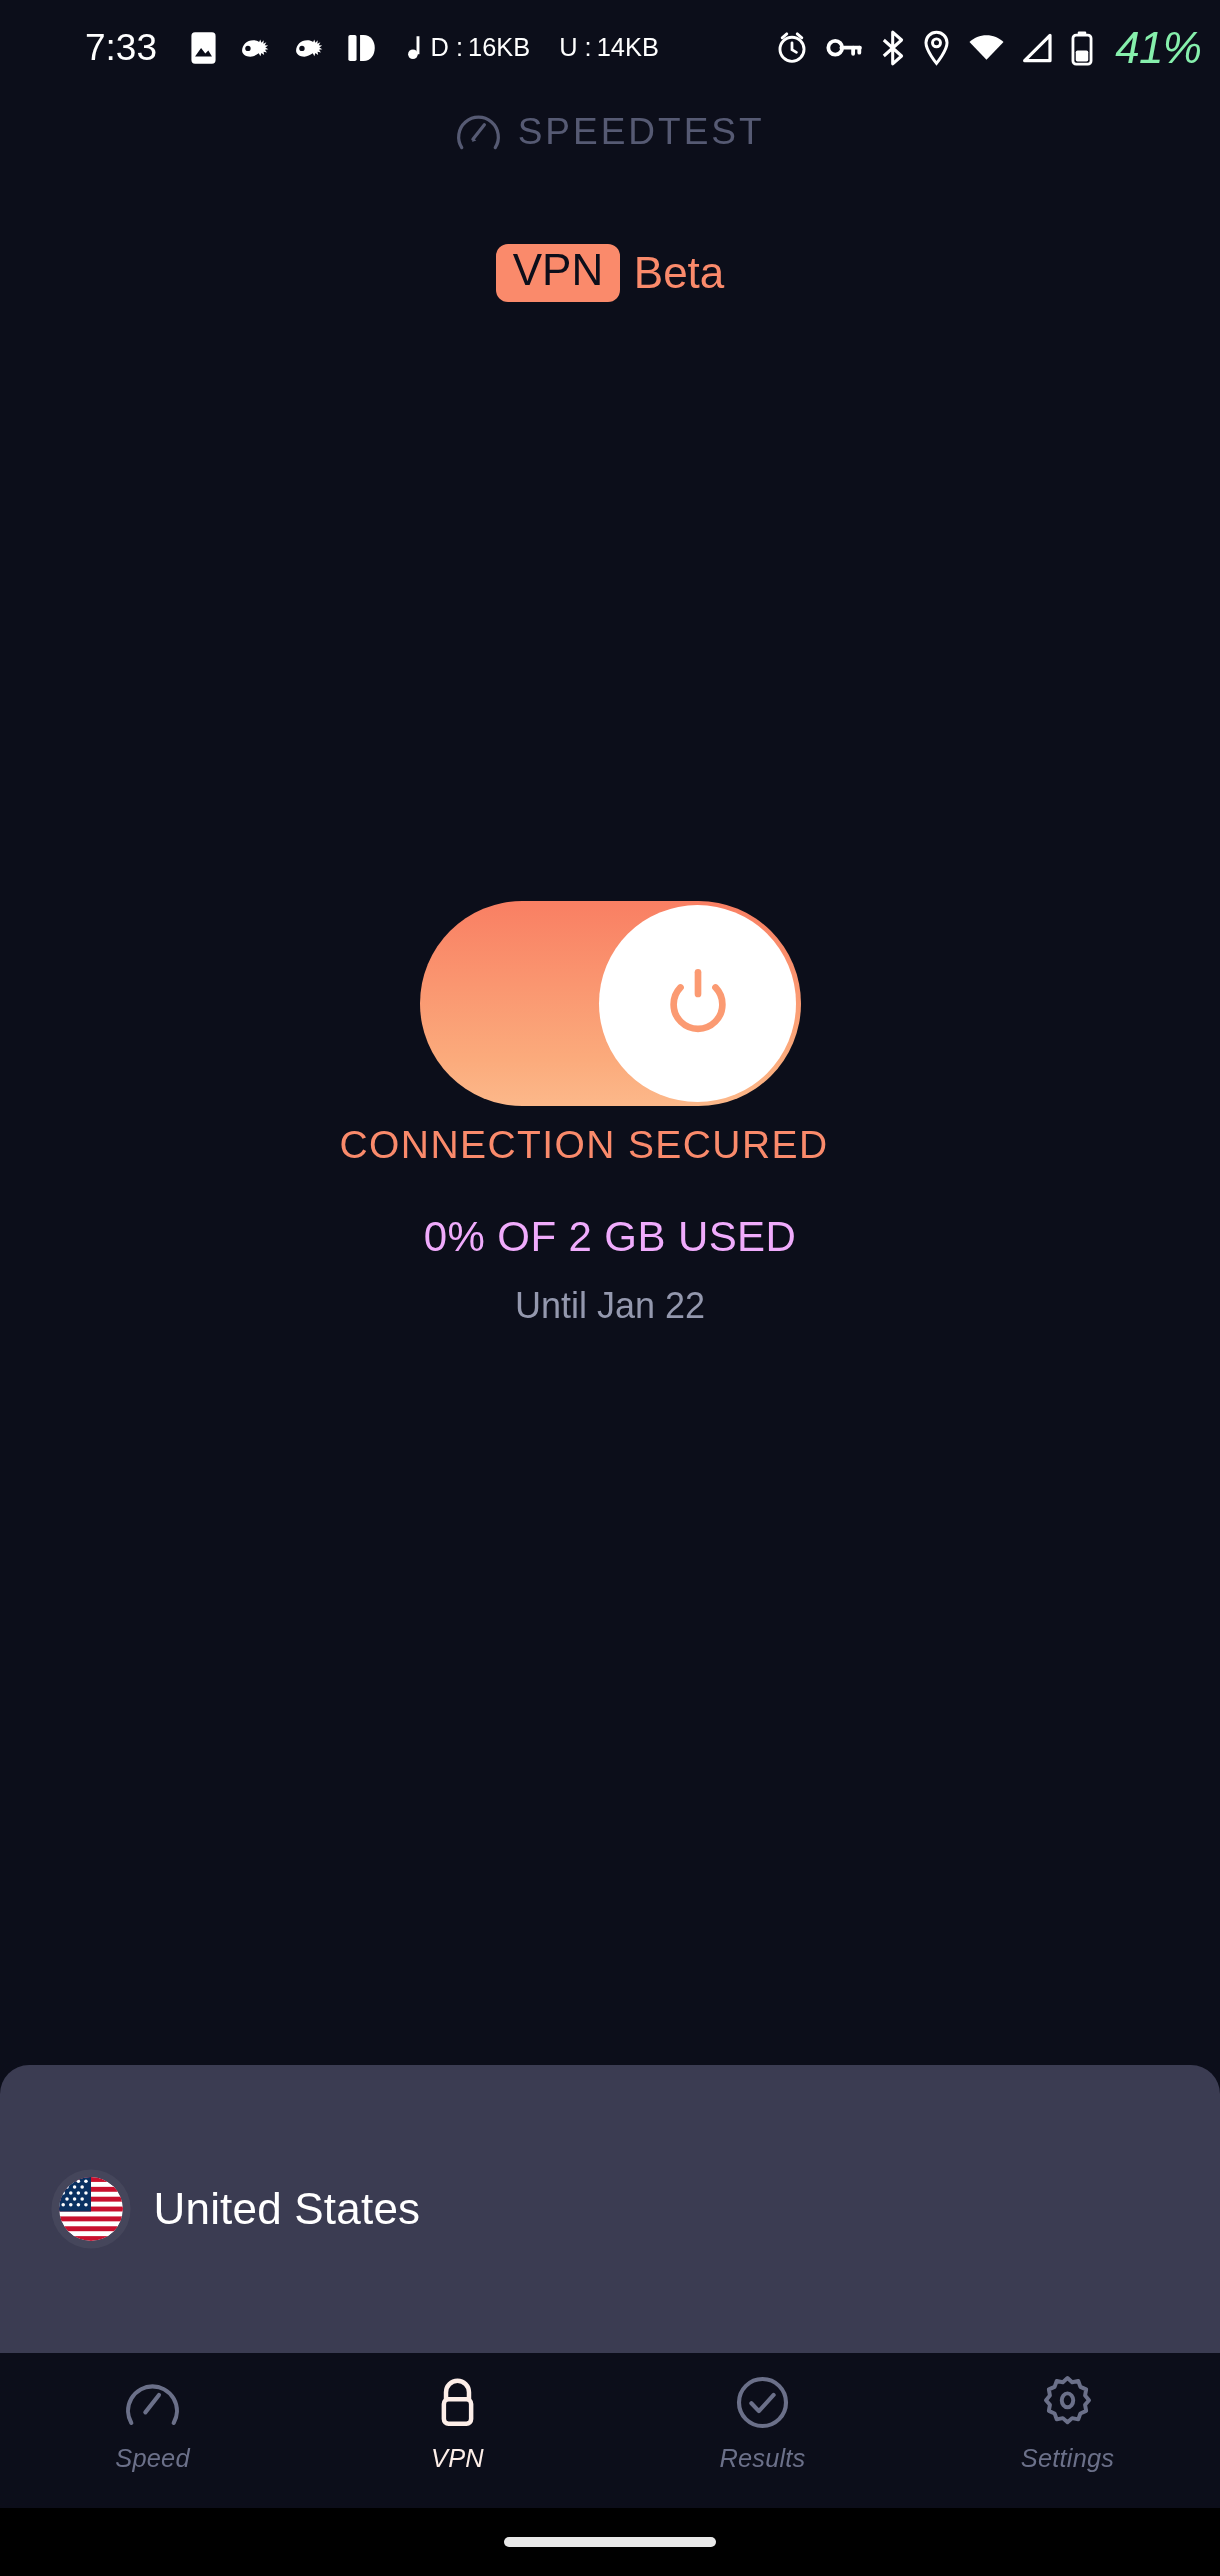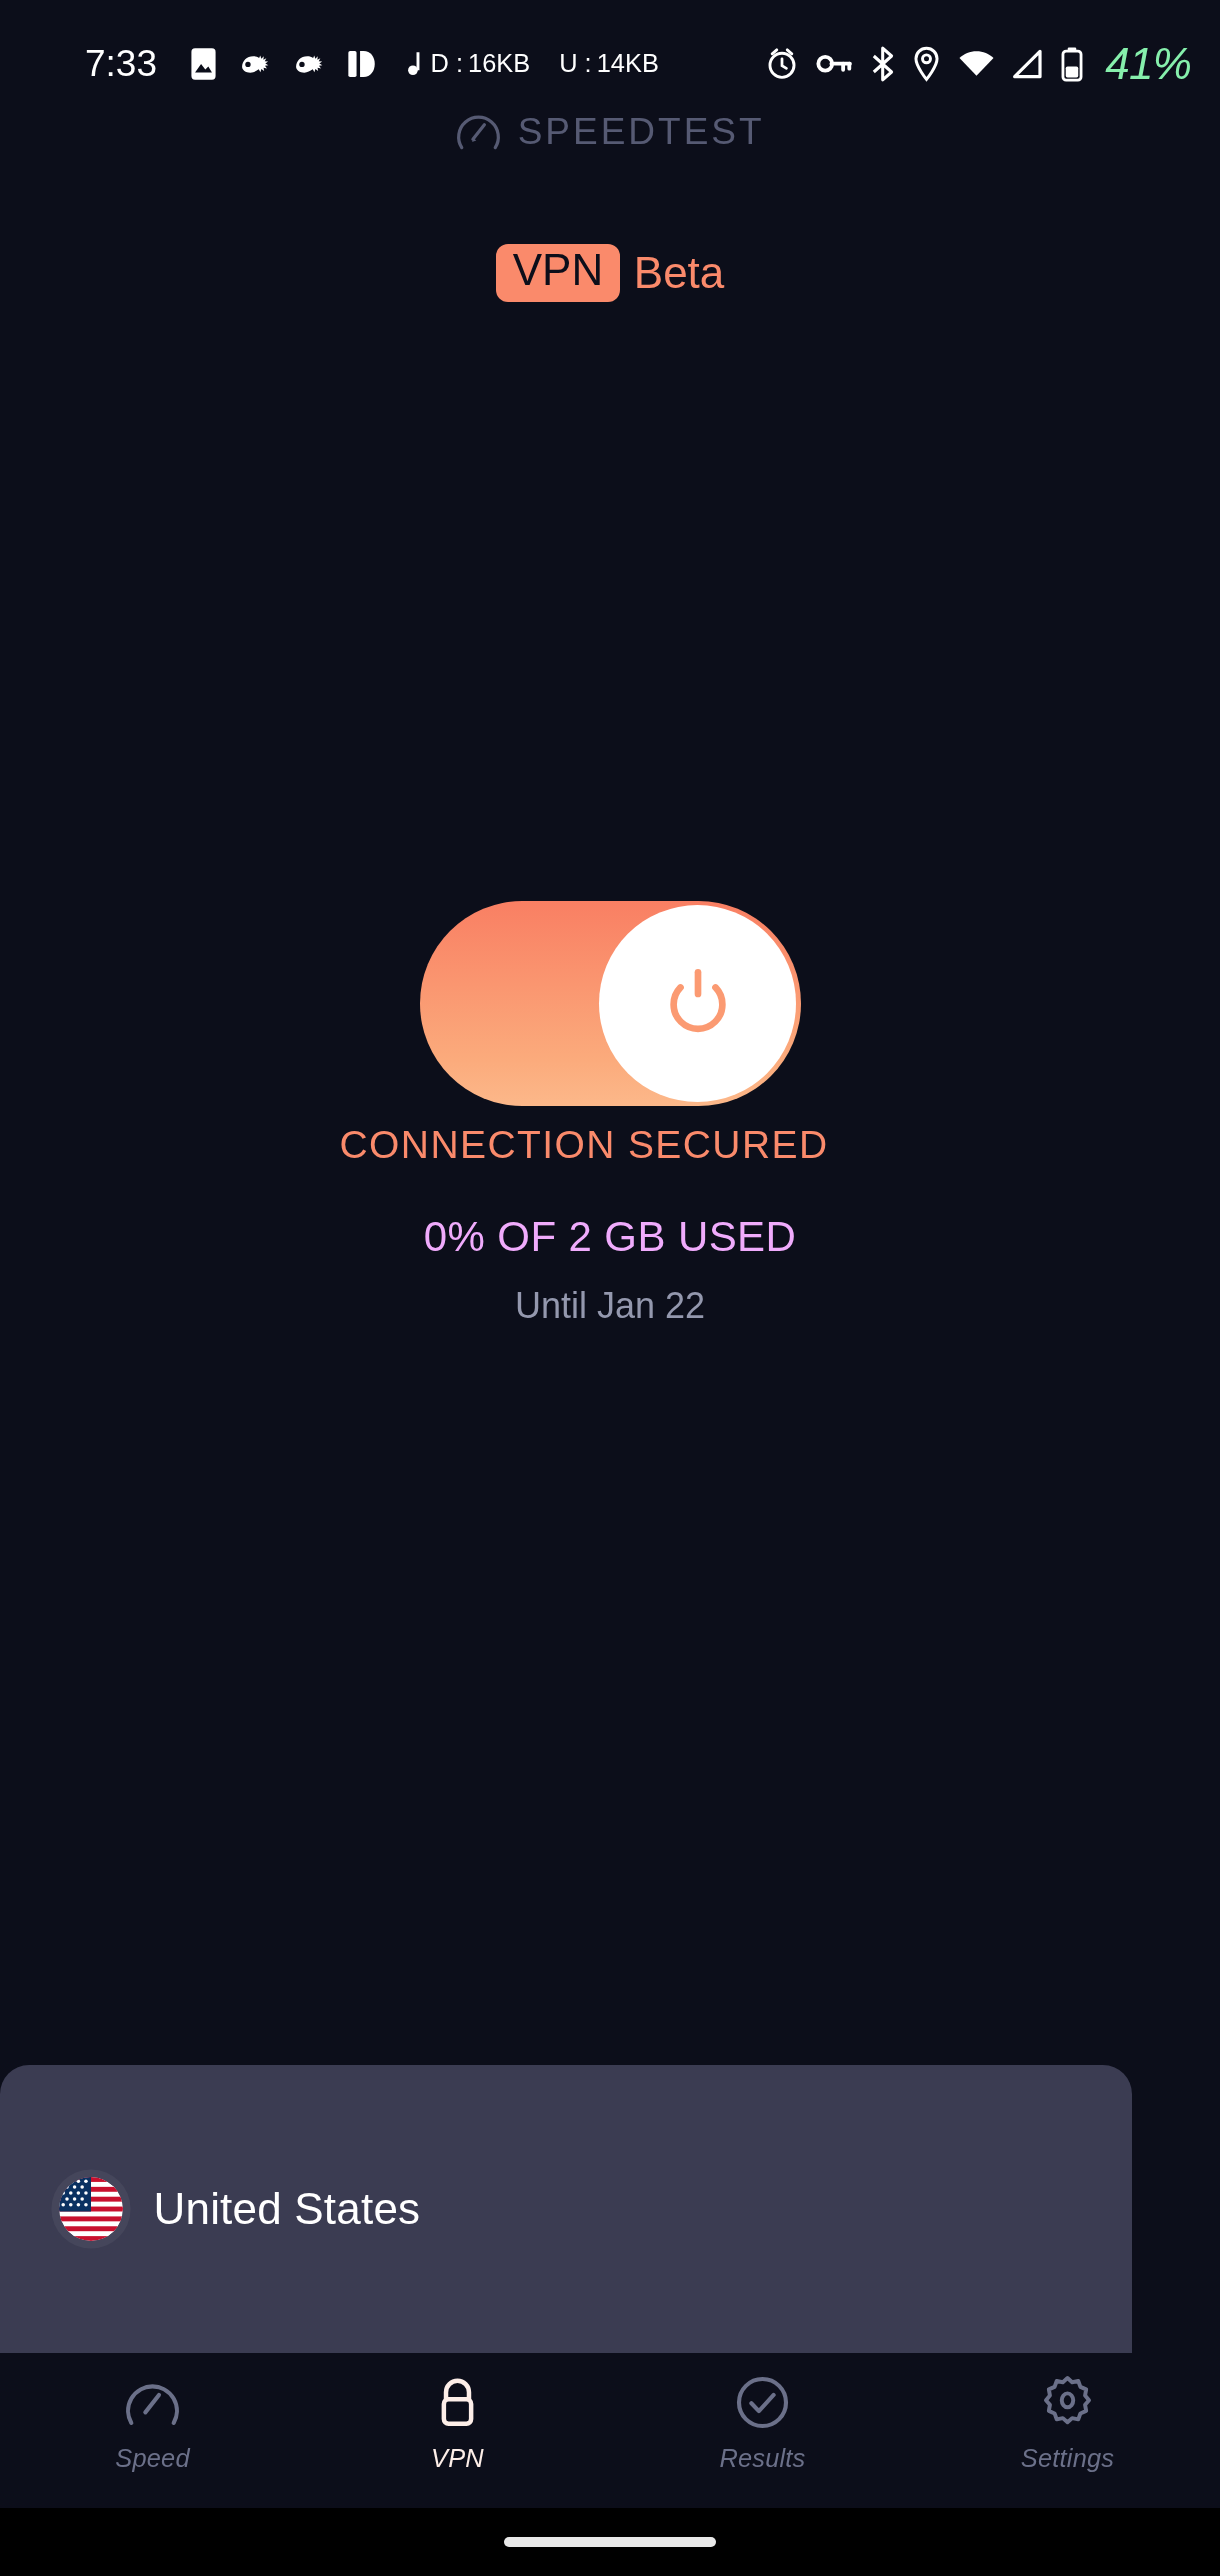--- a/index.html
+++ b/index.html
@@ -11,23 +11,23 @@
   }
   #screen {
     position:relative;
     width:1220px; height:2576px;
     background:#0c0e1a;
     overflow:hidden;
   }
 
   
   #statusbar{
-    position:absolute; left:0; top:16px; width:1220px; height:95px;
+    position:absolute; left:0; top:0; width:1220px; height:95px;
     display:flex; align-items:center;
-    padding:0 29px 0 85px;
+    padding:0 19px 0 85px;
     color:#ffffff;
   }
   #statusbar .clock{
     font-size:37px; letter-spacing:0px; font-weight:400;
     color:#ffffff; line-height:1;
   }
   #sb-left-icons{ display:flex; align-items:center; gap:18.6px; margin-left:32px; }
   #sb-traffic{ display:flex; align-items:center; gap:29px; margin-left:30.5px; }
   .traffic-item{ display:flex; align-items:center; gap:5.1px; font-size:25.4px; color:#fff; white-space:nowrap;}
   #sb-right{ margin-left:auto; display:flex; align-items:center; gap:17px; }
@@ -81,21 +81,21 @@
     position:absolute; top:1213px; left:0; width:1220px; text-align:center;
     color:#f0abfc; font-size:42px; letter-spacing:0.4px; font-weight:400;
   }
   #until-date{
     position:absolute; top:1285px; left:0; width:1220px; text-align:center;
     color:#9498ae; font-size:36px; font-weight:400;
   }
 
   
   #country-panel{
-    position:absolute; left:0; top:2065px; width:1132px; height:288px;
+    position:absolute; left:0; top:2065px; width:1220px; height:288px;
     background:#3b3c52;
     border-top-left-radius:29px; border-top-right-radius:29px;
     display:flex; align-items:center;
     padding-left:59px;
     cursor:pointer;
   }
   #flag-circle{
     width:64px; height:64px; border-radius:50%;
     position:relative; flex:0 0 auto;
     box-shadow:0 0 0 7.6px rgba(255,255,255,0.055);

